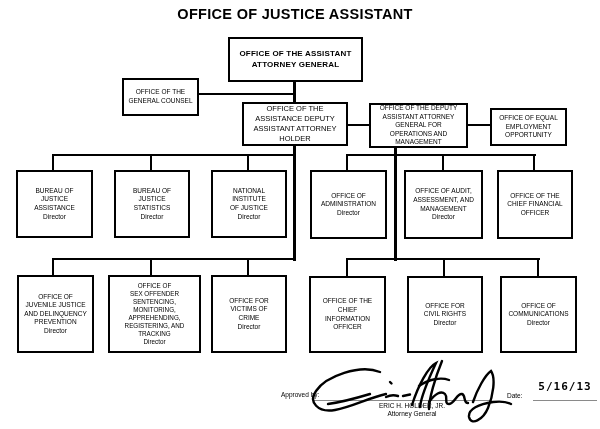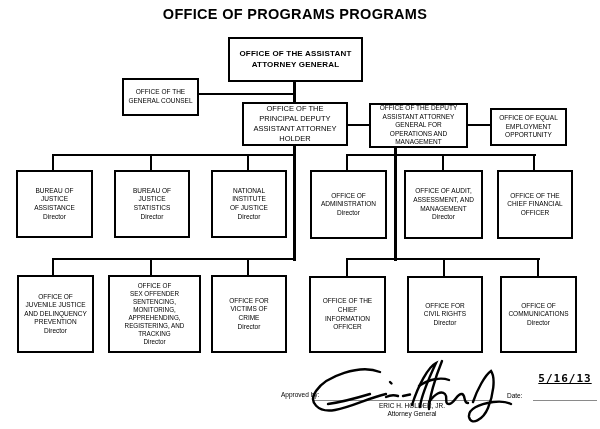--- a/index.html
+++ b/index.html
@@ -45,21 +45,21 @@
     font-family:"DejaVu Sans Mono", monospace;
     font-weight:bold;font-size:11px;letter-spacing:1px;
   }
   .sig-svg{position:absolute;z-index:3;}
 </style>
 </head>
 <body>
 
 <div class="stage">
 
-  <h1 class="chart-title">OFFICE OF PROGRAMS PROGRAMS</h1>
+  <h1 class="chart-title">OFFICE OF JUSTICE ASSISTANT</h1>
 
   <div class="ln" style="left:293px;top:82px;width:3px;height:22px;"></div>
   <div class="ln" style="left:198px;top:93px;width:97px;height:2px;"></div>
   <div class="ln" style="left:347px;top:124px;width:23px;height:2px;"></div>
   <div class="ln" style="left:466px;top:124px;width:25px;height:2px;"></div>
   <div class="ln" style="left:293px;top:145px;width:3px;height:116px;"></div>
   <div class="ln" style="left:394px;top:147px;width:3px;height:114px;"></div>
   <div class="ln" style="left:52px;top:154px;width:243px;height:2px;"></div>
   <div class="ln" style="left:346px;top:154px;width:190px;height:2px;"></div>
   <div class="ln" style="left:52px;top:258px;width:243px;height:2px;"></div>
@@ -83,21 +83,21 @@
       <span class="tline">OFFICE OF THE ASSISTANT</span>
       <span class="tline">ATTORNEY GENERAL</span>
     </div>
 
   <div class="box" style="left:122px;top:78px;width:77px;height:38px;">
       <span class="tline">OFFICE OF THE</span>
       <span class="tline">GENERAL COUNSEL</span>
     </div>
   <div class="box big" style="left:242px;top:102px;width:106px;height:44px;">
       <span class="tline">OFFICE OF THE</span>
-      <span class="tline">PRINCIPAL DEPUTY</span>
+      <span class="tline">ASSISTANCE DEPUTY</span>
       <span class="tline">ASSISTANT ATTORNEY</span>
       <span class="tline">HOLDER</span>
     </div>
   <div class="box" style="left:369px;top:103px;width:99px;height:45px;">
       <span class="tline">OFFICE OF THE DEPUTY</span>
       <span class="tline">ASSISTANT ATTORNEY</span>
       <span class="tline">GENERAL FOR</span>
       <span class="tline">OPERATIONS AND</span>
       <span class="tline">MANAGEMENT</span>
     </div>
@@ -199,15 +199,15 @@
       <path d="M 114 53 C 120 34, 130 15, 138 11 C 131 26, 123 45, 122 55"></path>
       <path d="M 144 9 C 137 26, 131 47, 131 57"></path>
       <path d="M 121 34 C 131 27, 143 25, 151 28"></path>
       <path d="M 131 50 C 137 42, 143 38, 147 42 C 150 45, 146 52, 151 52 C 157 51, 159 41, 164 42 C 168 43, 165 51, 170 51"></path>
       <path d="M 175 50 C 179 38, 187 23, 193 19 C 198 26, 195 44, 190 56 C 185 68, 173 74, 171 65 C 170 57, 181 52, 195 50 C 203 49, 209 50, 213 52"></path>
     </g>
   </svg>
 
   <span class="date-label" style="left:507px;top:392px;">Date:</span>
   <div class="date-rule" style="left:533px;top:400px;width:64px;"></div>
-  <div class="date-value" style="left:533px;top:372px;width:64px;text-decoration:underline;">5/16/13</div>
+  <div class="date-value" style="left:533px;top:380px;width:64px;">5/16/13</div>
 
 </div>
 
 </body></html>

